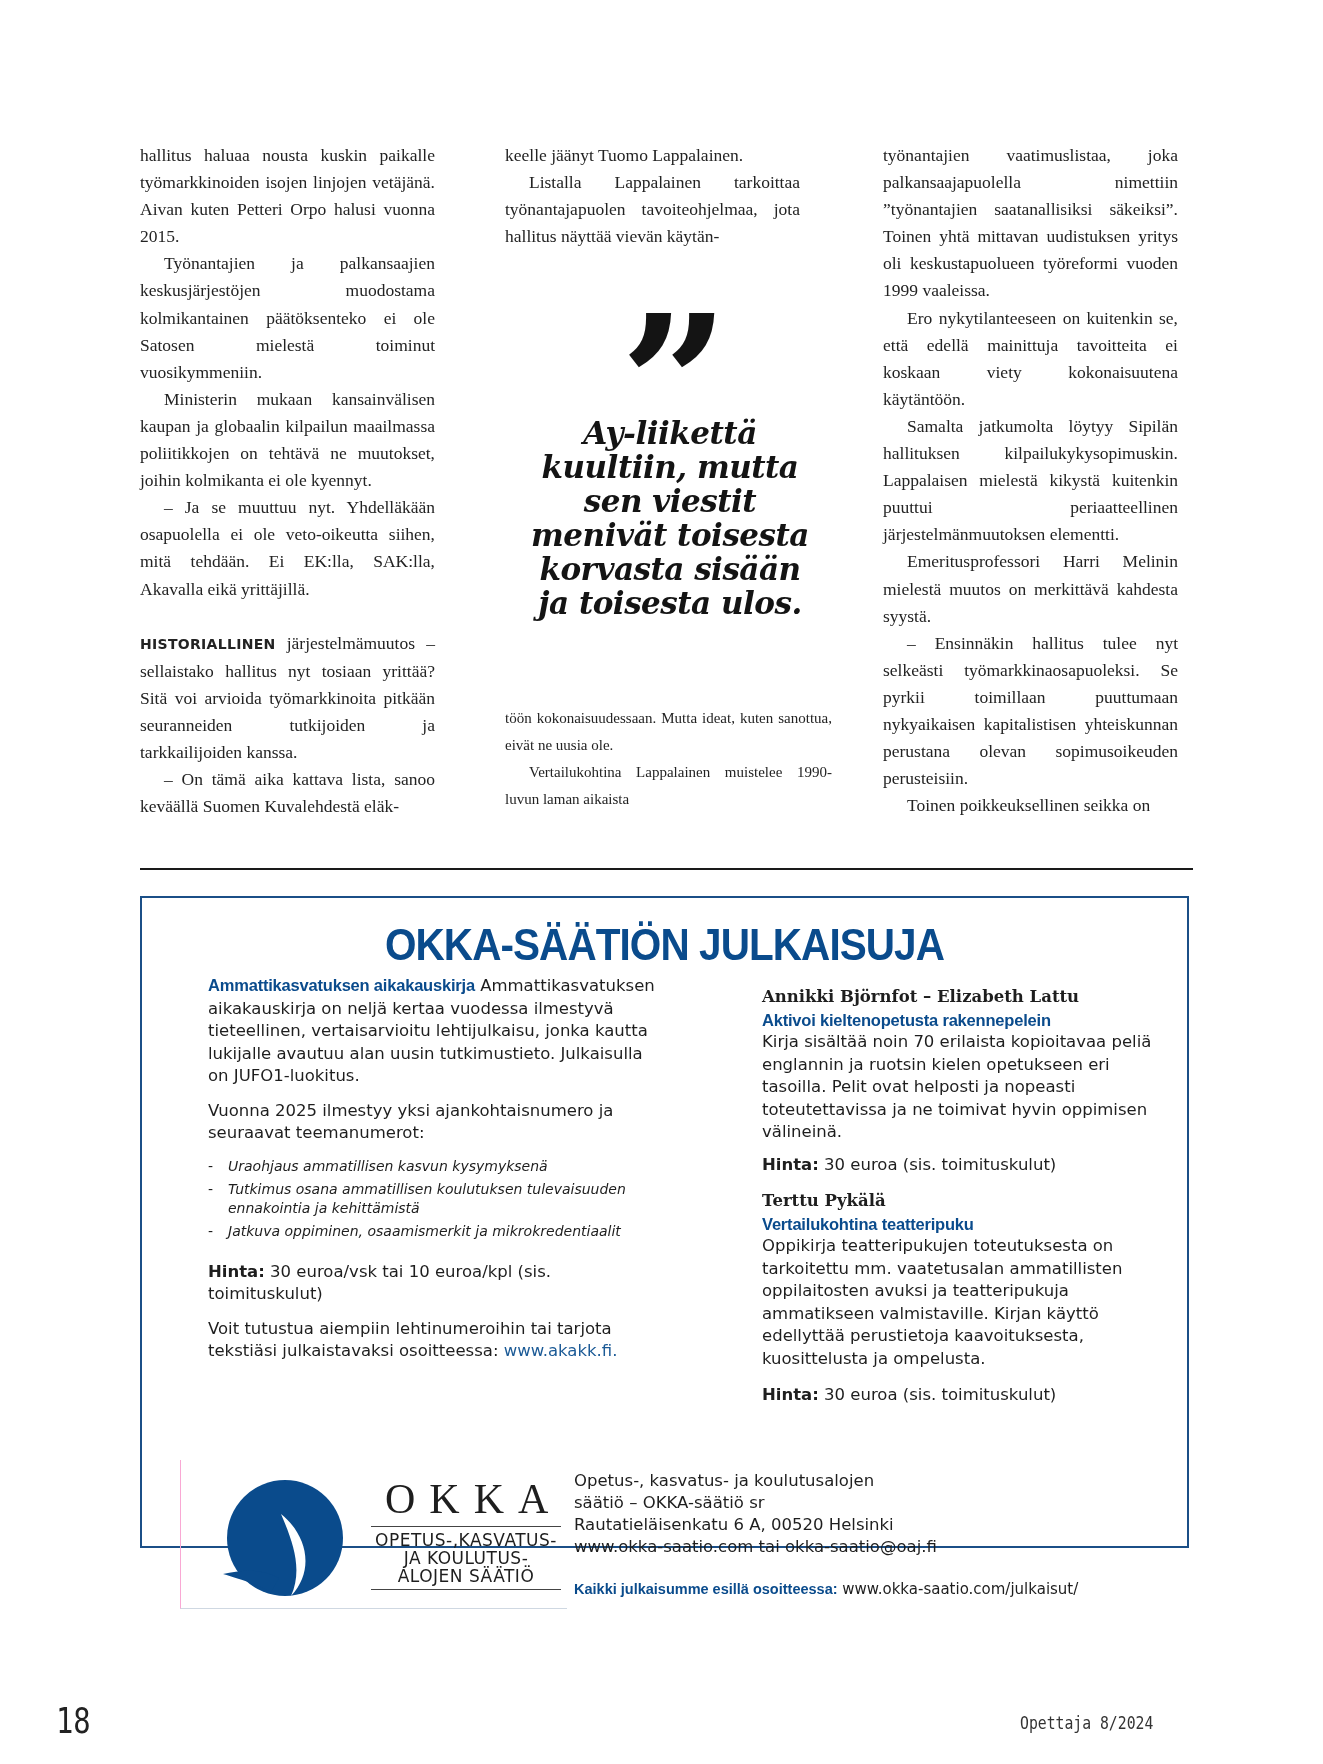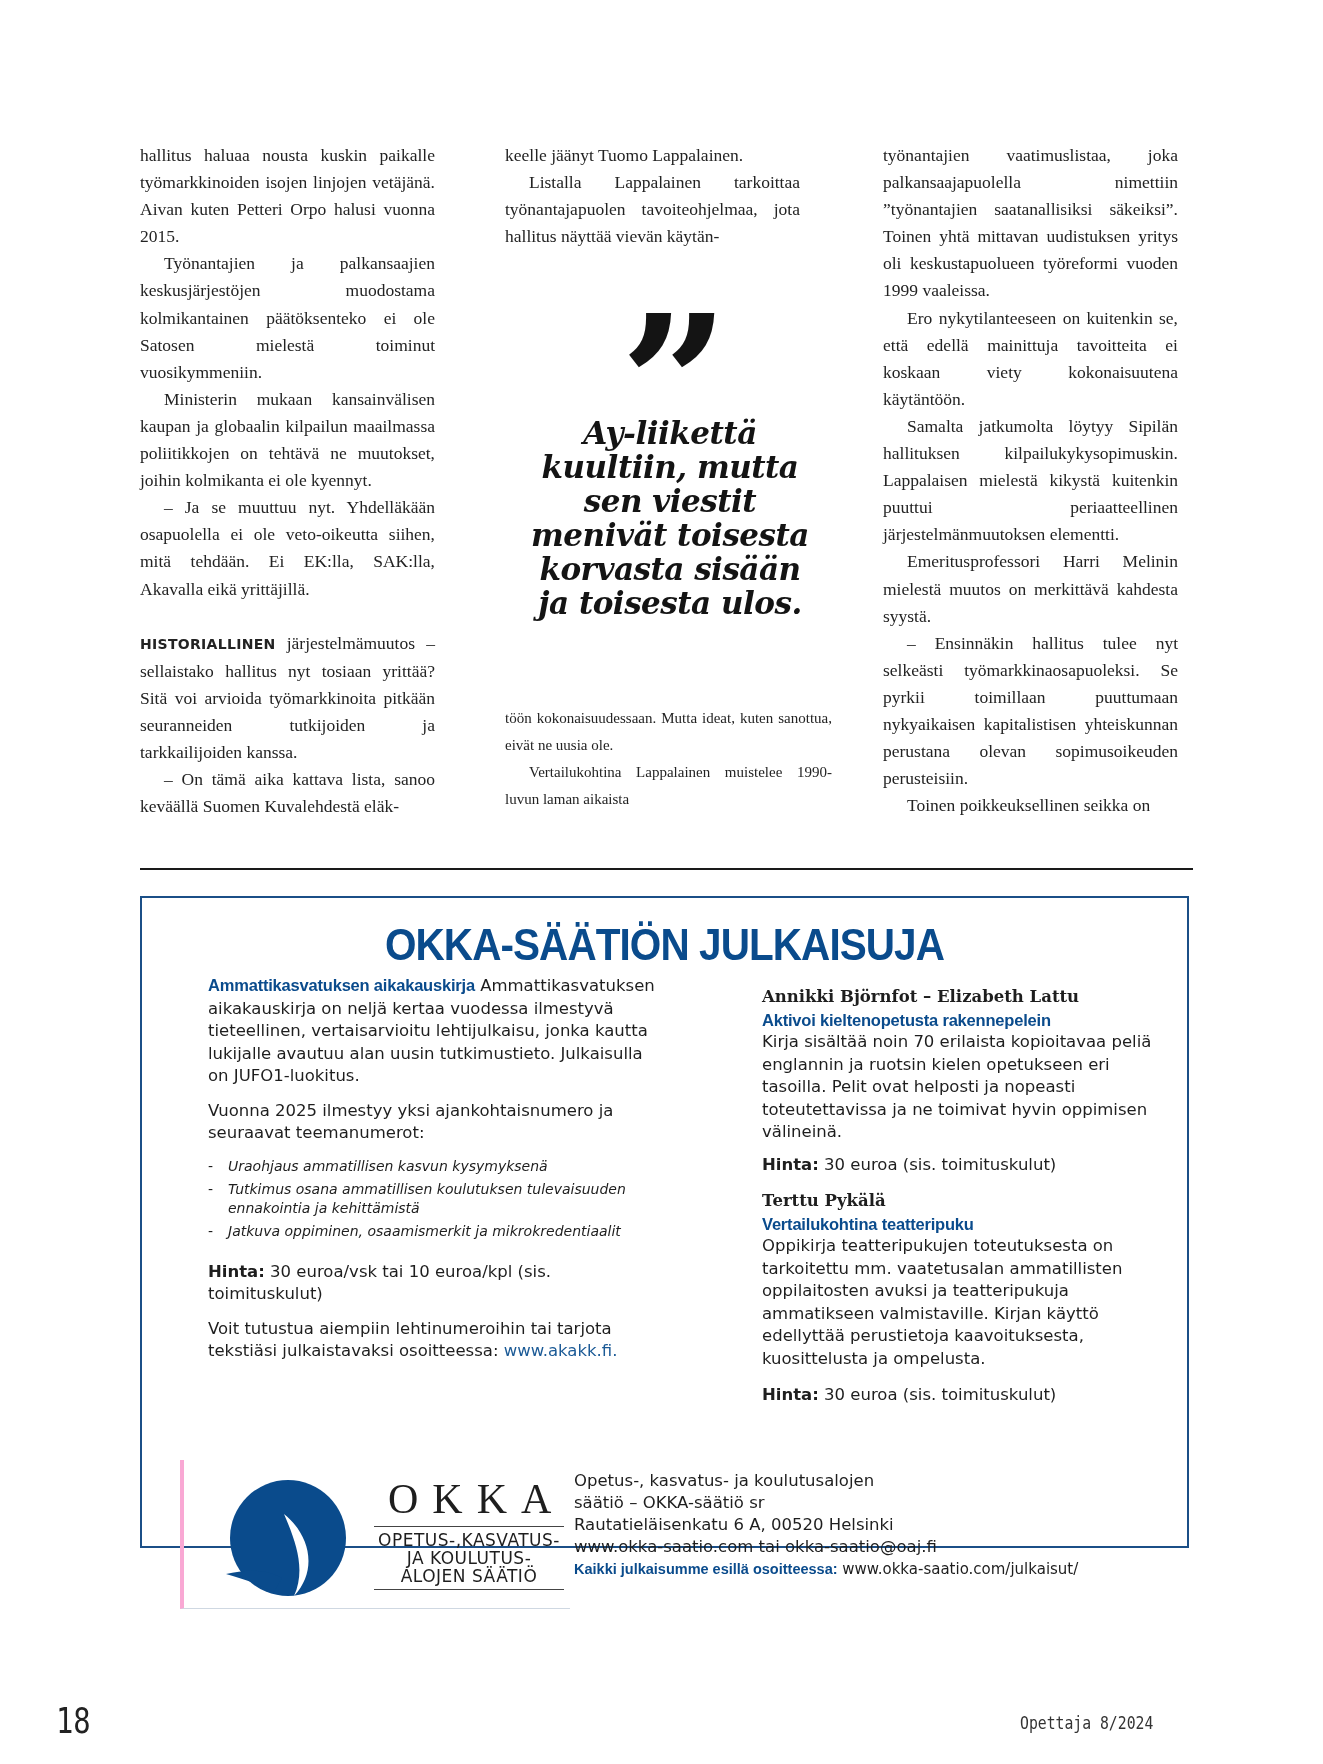--- a/index.html
+++ b/index.html
@@ -25,28 +25,28 @@
   .blue-head { font-family:"Liberation Sans", sans-serif; font-weight:bold; color:#0a4b8c; font-size:16.5px; letter-spacing:-0.2px; }
   .bl ul { list-style:none; margin:6px 0 20px 0; padding:0; font-style:italic; font-size:14px; line-height:19px; }
   .bl ul li { position:relative; padding-left:20px; margin-bottom:4px; }
   .bl ul li .dash { position:absolute; left:0; font-style:normal; }
   .link { color:#1b5a96; }
   .br { position:absolute; left:620px; top:88px; width:400px; font-family:"DejaVu Sans", sans-serif; font-size:16.5px; line-height:22.5px; color:#1e1e1e; }
   .br p { margin:0; }
   .br .author { font-family:"DejaVu Serif", serif; font-weight:bold; font-size:16.5px; }
   .br .price { margin-top:10px; }
   .br .spacer { height:14px; }
-  .logo-box { position:absolute; left:38px; top:562px; width:386px; height:148px; border-left:4px solid #f9a8d4; border-bottom:1px solid #cfd8e2; }
+  .logo-box { position:absolute; left:38px; top:562px; width:386px; height:148px; border-left:1px solid #f9a8d4; border-bottom:1px solid #cfd8e2; }
   .logo-circle { position:absolute; left:40px; top:14px; width:128px; height:128px; }
   .logo-text { position:absolute; left:190px; top:16px; width:190px; text-align:center; font-family:"Liberation Serif", serif; color:#1e1e1e; }
   .logo-okka { font-size:42px; letter-spacing:14px; line-height:46px; padding-left:14px; }
   .logo-sub { border-top:1px solid #444; border-bottom:1px solid #444; margin-top:4px; padding:4px 0; font-size:17px; line-height:18px; font-family:"DejaVu Sans", sans-serif; letter-spacing:0.5px; }
   .contact { position:absolute; left:432px; top:572px; width:560px; font-family:"DejaVu Sans", sans-serif; font-size:16.5px; line-height:22px; color:#1e1e1e; }
   .contact p { margin:0; }
-  .contact .all { margin-top:0; }
+  .contact .all { margin-top:20px; }
   .contact .all .blue { font-family:"Liberation Sans", sans-serif; font-weight:bold; color:#0a4b8c; font-size:14.5px; }
   .contact .all .url { font-size:15px; }
   .page-num { position:absolute; left:56px; top:1700px; font-family:"DejaVu Sans Mono", monospace; font-size:36px; color:#222; transform:scaleX(0.8); transform-origin:left; font-weight:300; }
   .mag { position:absolute; left:1020px; top:1712px; font-family:"DejaVu Sans Mono", monospace; font-size:18px; color:#333; transform:scaleX(0.82); transform-origin:left; }
 </style>
 </head>
 <body>
 
 <div class="col col1">
   <p>hallitus haluaa nousta kuskin paikalle työmarkkinoiden isojen linjojen vetäjänä. Aivan kuten Petteri Orpo halusi vuonna 2015.</p>

